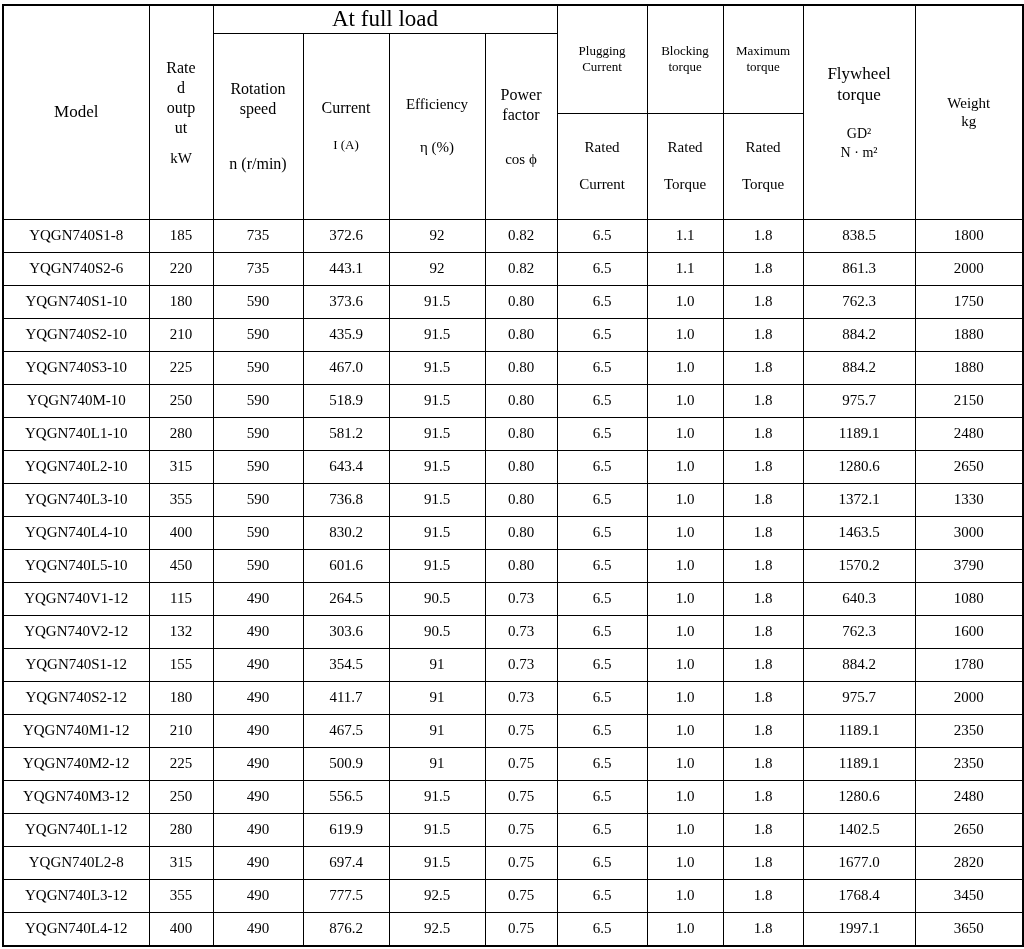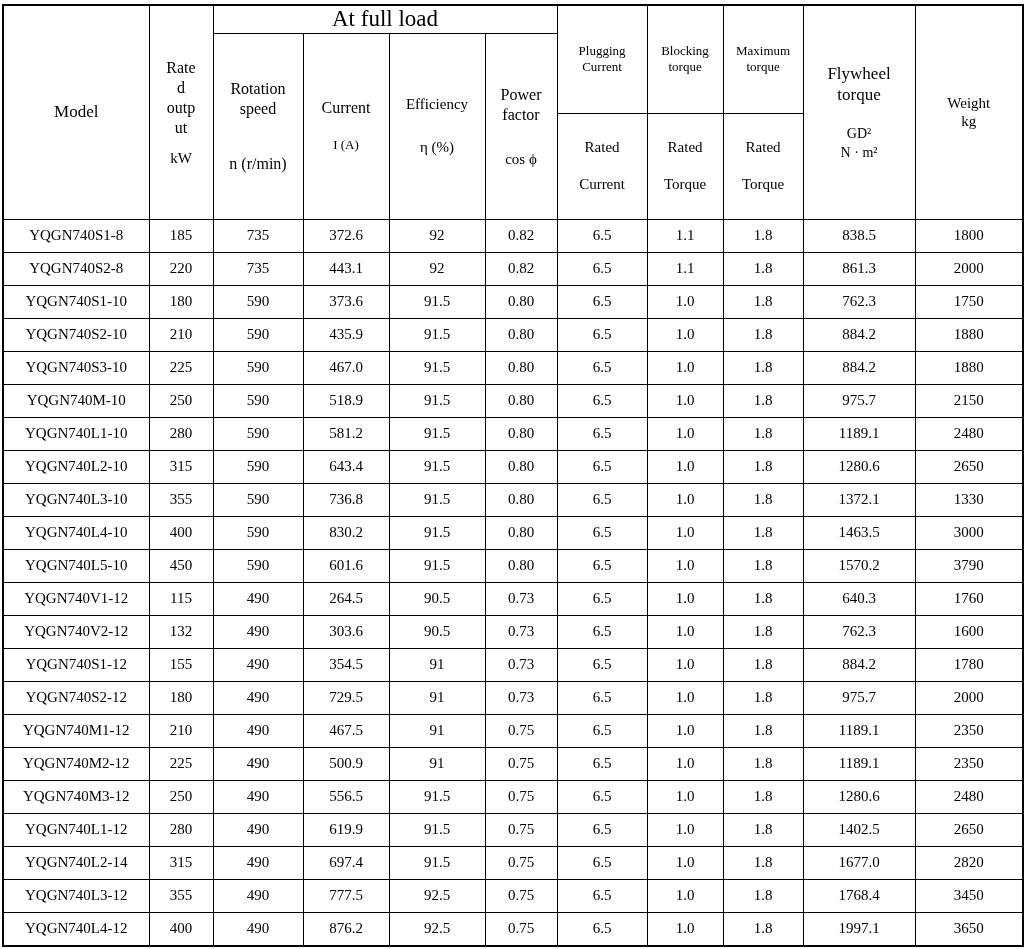--- a/index.html
+++ b/index.html
@@ -133,21 +133,21 @@
         <td>372.6</td>
         <td>92</td>
         <td>0.82</td>
         <td>6.5</td>
         <td>1.1</td>
         <td>1.8</td>
         <td>838.5</td>
         <td>1800</td>
       </tr>
       <tr>
-        <td>YQGN740S2-8</td>
+        <td>YQGN740S2-6</td>
         <td>220</td>
         <td>735</td>
         <td>443.1</td>
         <td>92</td>
         <td>0.82</td>
         <td>6.5</td>
         <td>1.1</td>
         <td>1.8</td>
         <td>861.3</td>
         <td>2000</td>
@@ -273,21 +273,21 @@
         <td>YQGN740V1-12</td>
         <td>115</td>
         <td>490</td>
         <td>264.5</td>
         <td>90.5</td>
         <td>0.73</td>
         <td>6.5</td>
         <td>1.0</td>
         <td>1.8</td>
         <td>640.3</td>
-        <td>1760</td>
+        <td>1080</td>
       </tr>
       <tr>
         <td>YQGN740V2-12</td>
         <td>132</td>
         <td>490</td>
         <td>303.6</td>
         <td>90.5</td>
         <td>0.73</td>
         <td>6.5</td>
         <td>1.0</td>
@@ -305,21 +305,21 @@
         <td>6.5</td>
         <td>1.0</td>
         <td>1.8</td>
         <td>884.2</td>
         <td>1780</td>
       </tr>
       <tr>
         <td>YQGN740S2-12</td>
         <td>180</td>
         <td>490</td>
-        <td>729.5</td>
+        <td>411.7</td>
         <td>91</td>
         <td>0.73</td>
         <td>6.5</td>
         <td>1.0</td>
         <td>1.8</td>
         <td>975.7</td>
         <td>2000</td>
       </tr>
       <tr>
         <td>YQGN740M1-12</td>
@@ -367,21 +367,21 @@
         <td>619.9</td>
         <td>91.5</td>
         <td>0.75</td>
         <td>6.5</td>
         <td>1.0</td>
         <td>1.8</td>
         <td>1402.5</td>
         <td>2650</td>
       </tr>
       <tr>
-        <td>YQGN740L2-14</td>
+        <td>YQGN740L2-8</td>
         <td>315</td>
         <td>490</td>
         <td>697.4</td>
         <td>91.5</td>
         <td>0.75</td>
         <td>6.5</td>
         <td>1.0</td>
         <td>1.8</td>
         <td>1677.0</td>
         <td>2820</td>

